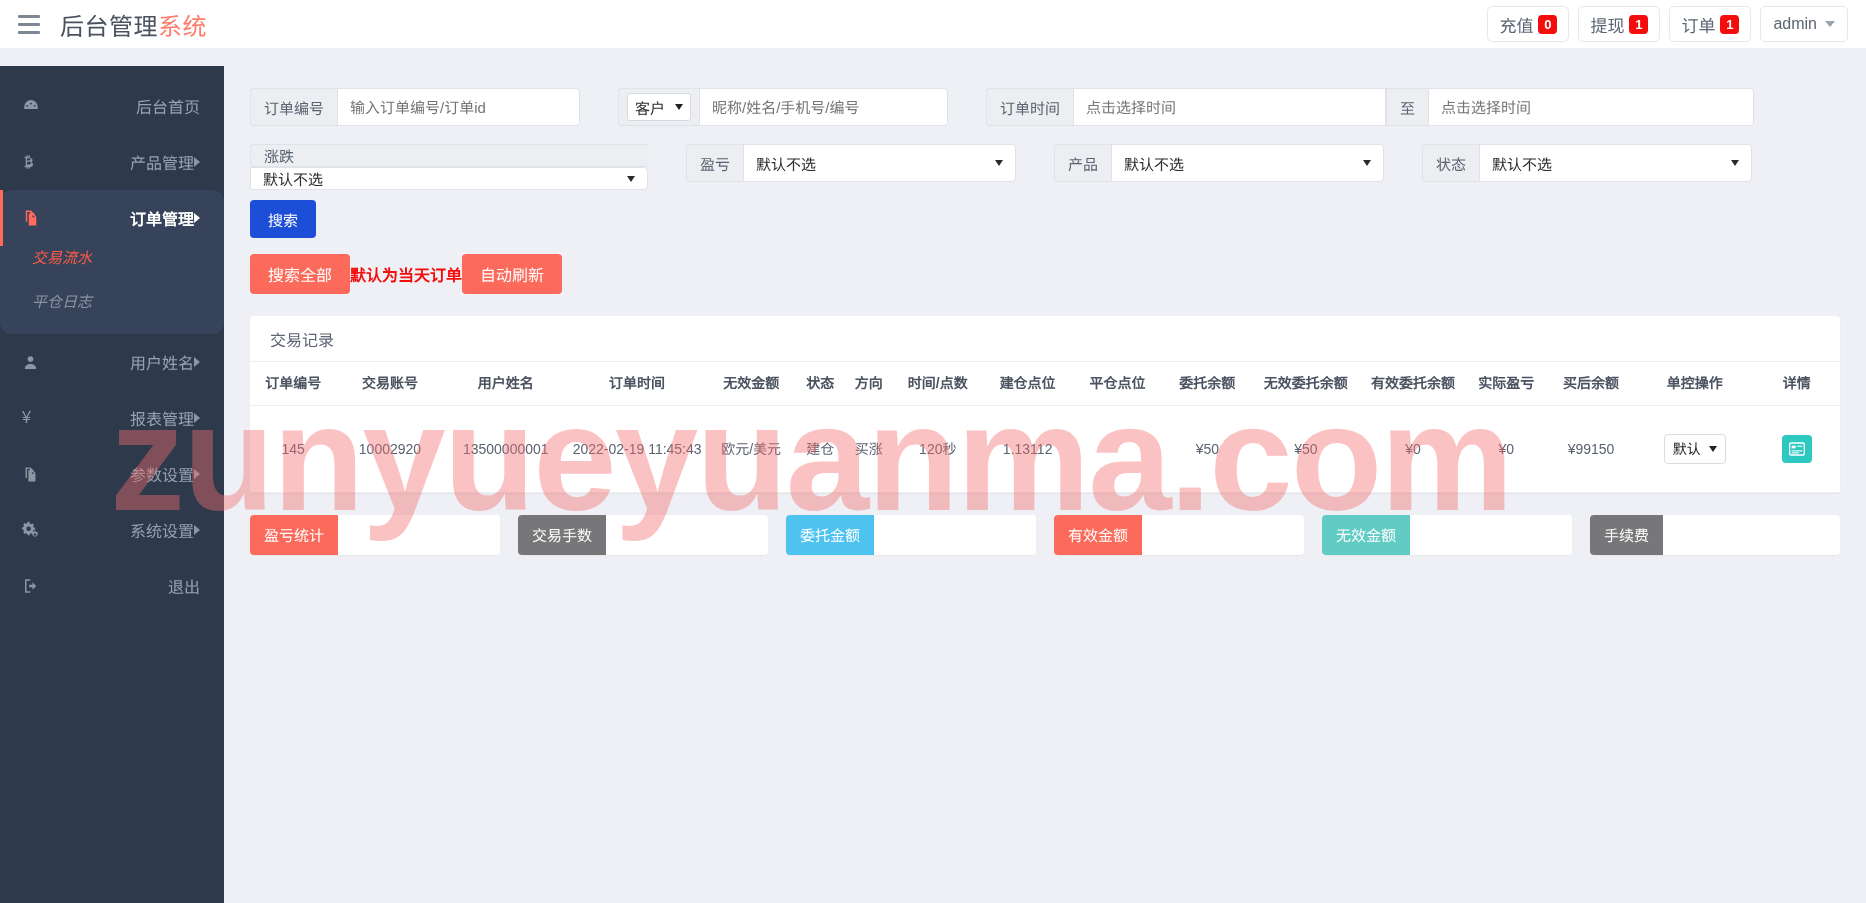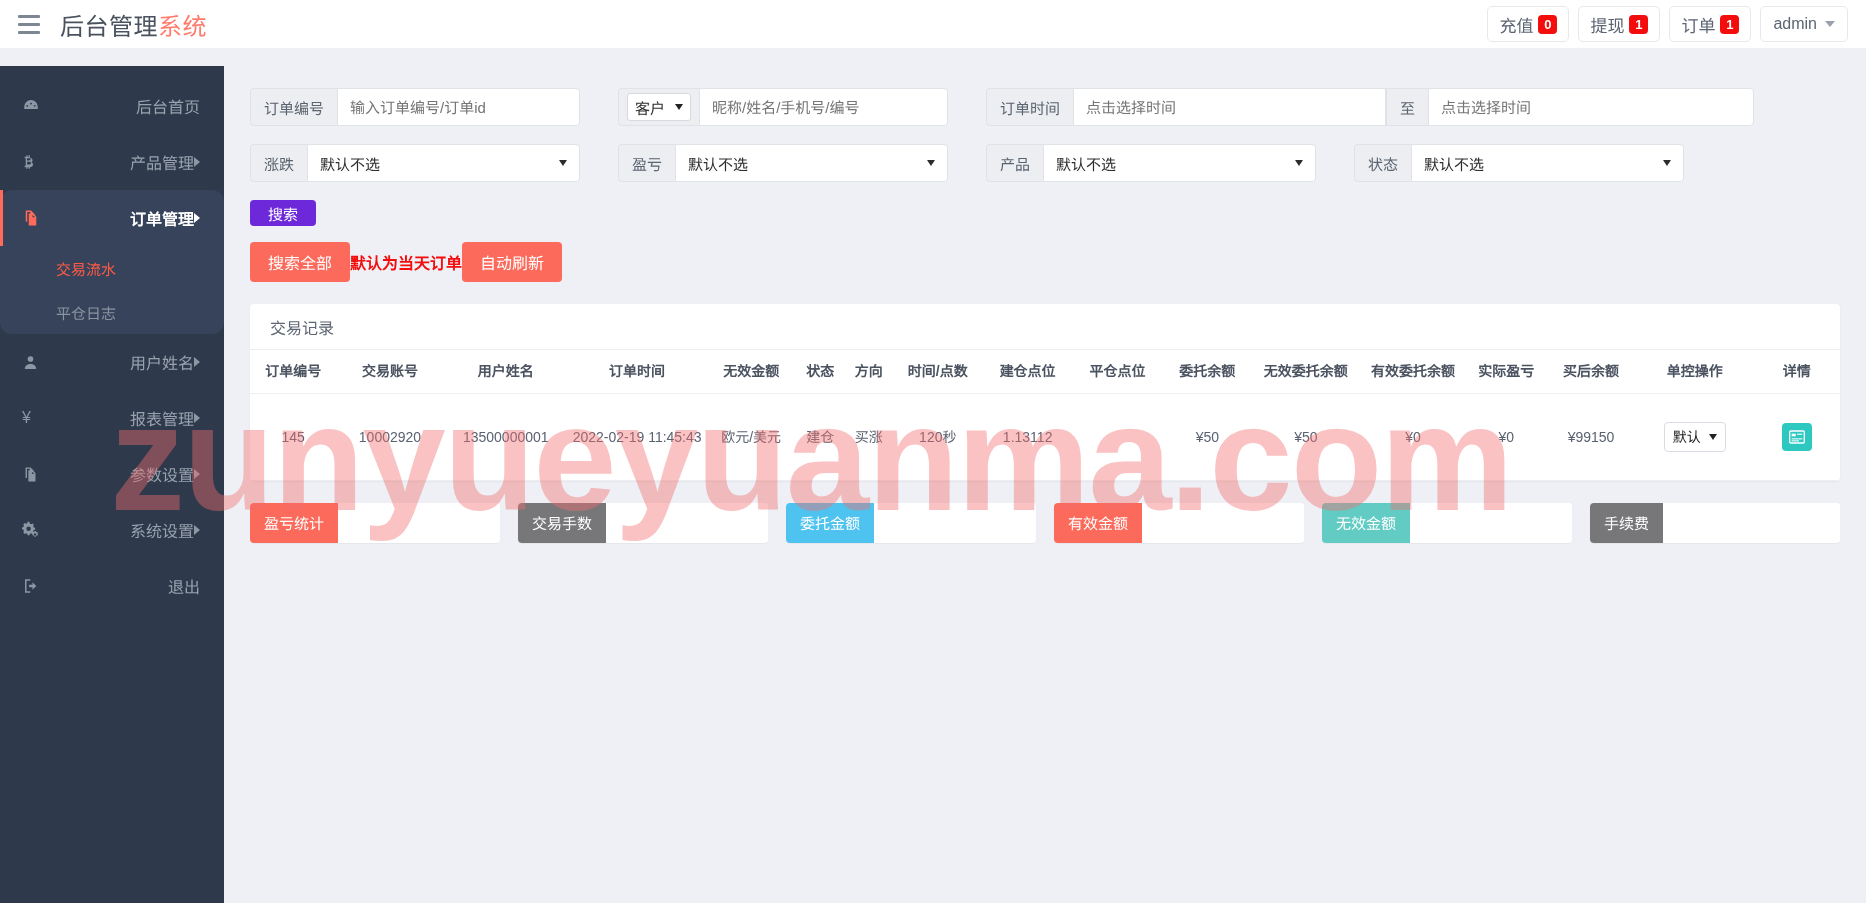--- a/index.html
+++ b/index.html
@@ -90,22 +90,22 @@
   .nav-item.active {
     color: #ffffff; font-weight: bold;
   }
   .nav-item.active::before {
     content: ""; position: absolute; left: 0; top: 0; bottom: 0;
     width: 3px; background: #ff6a5a;
   }
   .nav-item.active .nav-icon { color: #ff6a5a; }
   .nav-item.active .nav-arrow { border-left-color: #ffffff; }
   .subnav-item {
-    height: 44px; display: flex; align-items: center;
-    padding-left: 56px; font-size: 15px; color: #8b94a1; cursor: pointer;
+    height: 44px; display: flex; align-items: flex-start;
+    padding-left: 32px; font-size: 15px; color: #8b94a1; cursor: pointer; font-style: italic;
   }
   .subnav-item.current { color: #ff5a45; }
 
   
   .content {
     position: absolute; top: 66px; left: 224px;
     width: 1642px; height: 837px;
     background: #eef0f5;
     padding: 22px 26px 0 26px;
     overflow: hidden;
@@ -154,21 +154,21 @@
   }
   .fselect .sel-caret { border-top-color: #2c2c2c; }
 
   
   .btn {
     border: none; border-radius: 4px;
     font-size: 15px; color: #fff; cursor: pointer;
     display: inline-flex; align-items: center; justify-content: center;
     font-family: inherit;
   }
-  .btn-green { background: #6d28d9; height: 26px; padding: 0 18px; }
+  .btn-green { background: #1d4ed8; height: 38px; padding: 0 18px; }
   .btn-coral { background: #fb6a5a; height: 40px; padding: 0 18px; font-size: 16px; }
   .hint-red { color: #f40d0d; font-size: 16px; font-weight: bold; }
 
   
   .card {
     background: #fff; border-radius: 4px;
     box-shadow: 0 1px 2px rgba(0,0,0,0.05);
     margin-top: 8px;
   }
   .card-head {
@@ -374,21 +374,21 @@
       <div class="faddon">订单时间</div>
       <input class="finput" style="flex: 1 1 0%; border-radius: 0px;" placeholder="点击选择时间">
     </div>
     <div class="fgroup" style="width:368px;">
       <div class="faddon plain-mid" style="border-radius:0;">至</div>
       <input class="finput" style="flex: 1 1 0%;" placeholder="点击选择时间">
     </div>
   </div>
 
   <div class="filter-row">
-    <div class="fgroup" style="width:330px;">
+    <div class="fgroup" style="width:398px;flex-direction:column;">
       <div class="faddon">涨跌</div>
       <div class="fselect" style="flex:1;">
         <span>默认不选</span>
         <span class="sel-caret"></span>
       </div>
     </div>
     <div class="fgroup" style="margin-left:38px; width:330px;">
       <div class="faddon">盈亏</div>
       <div class="fselect" style="flex:1;">
         <span>默认不选</span>

